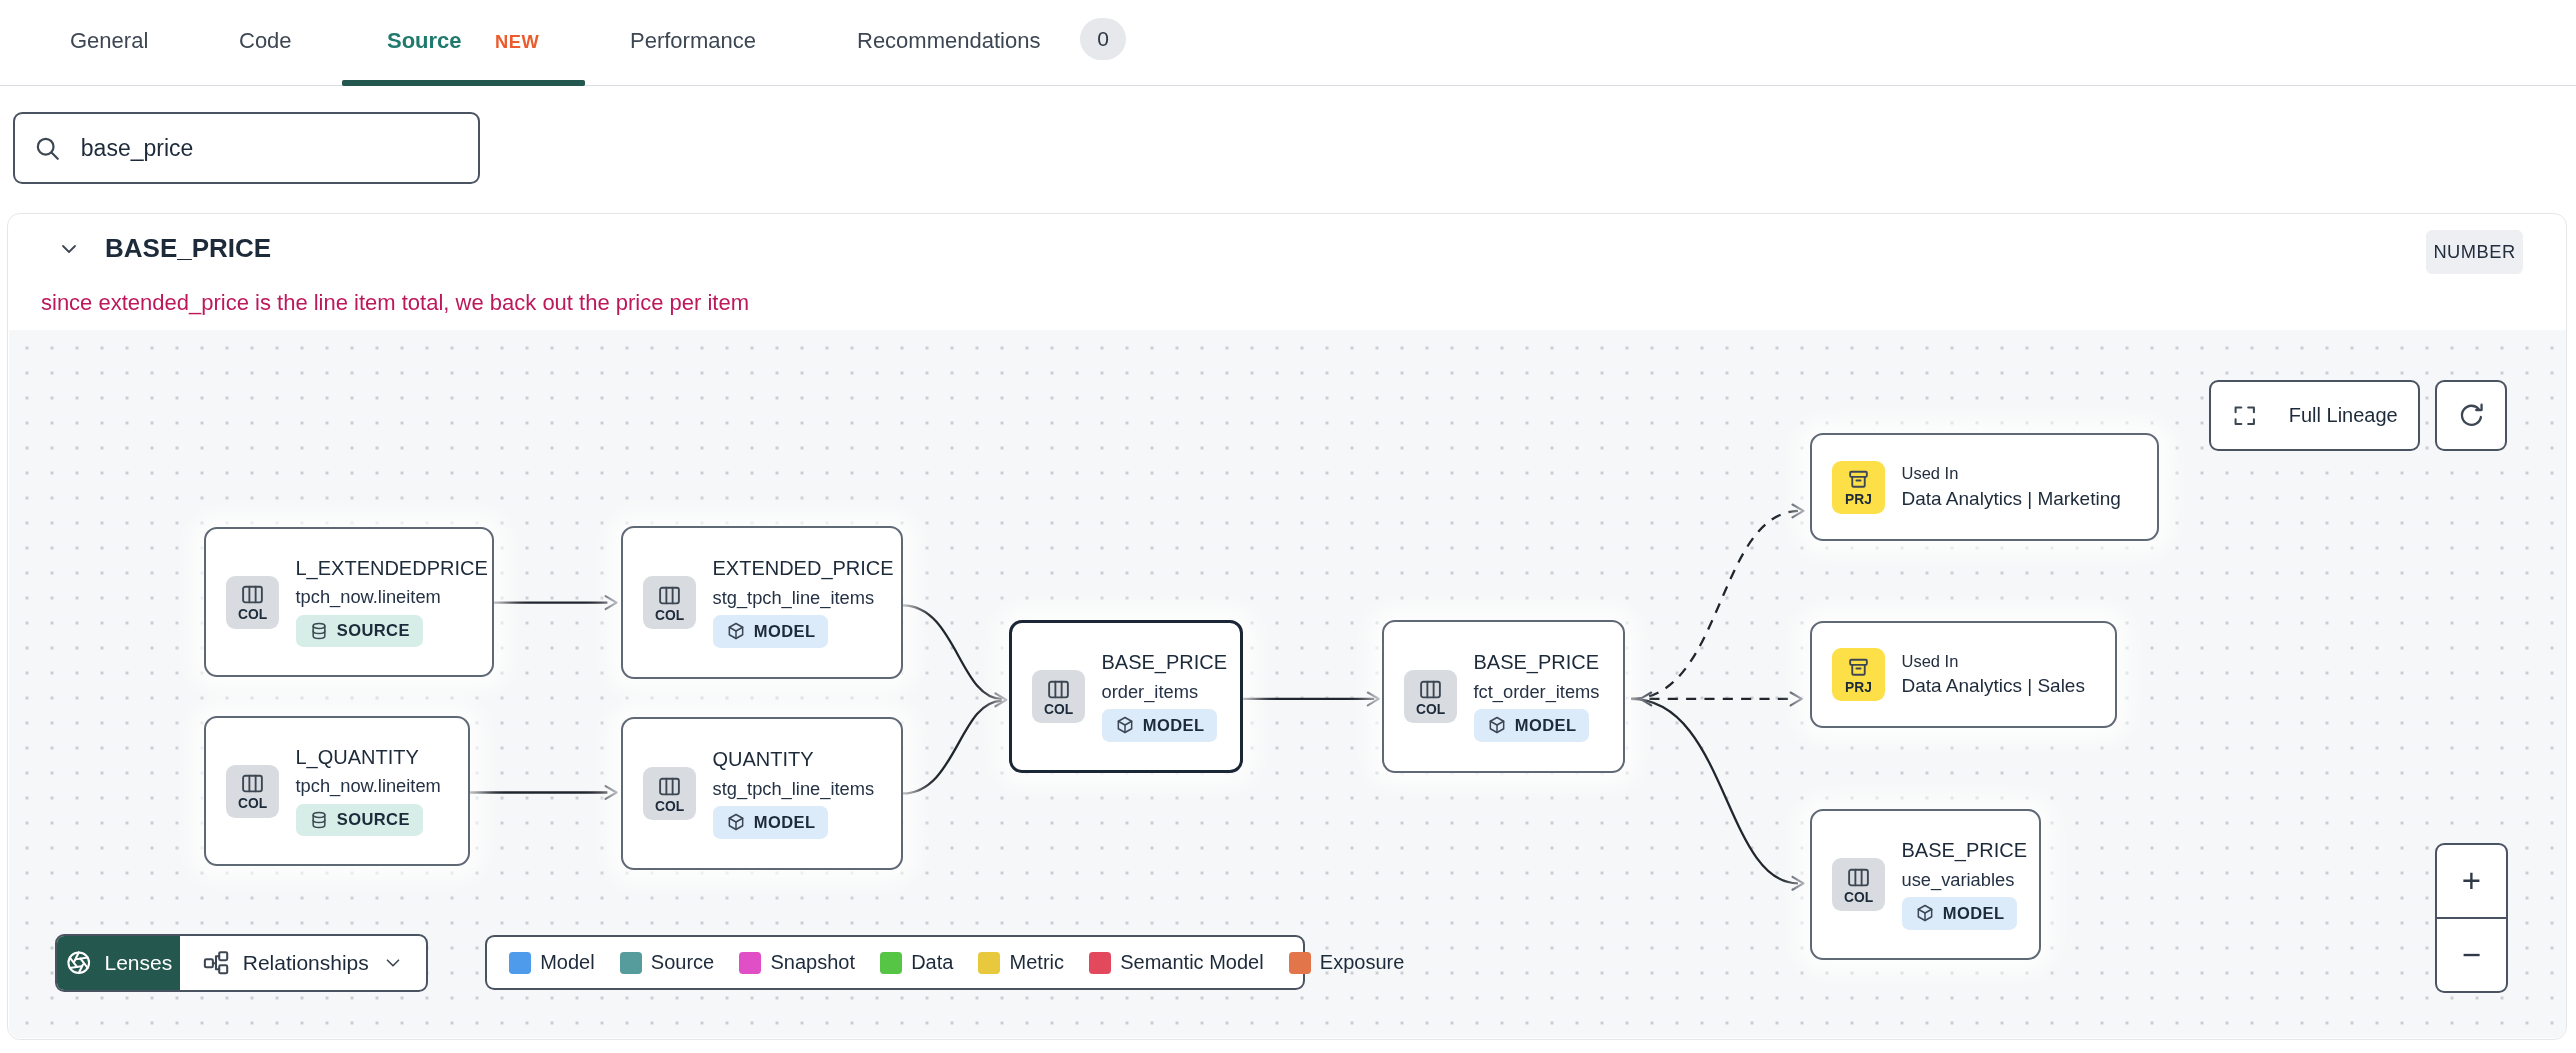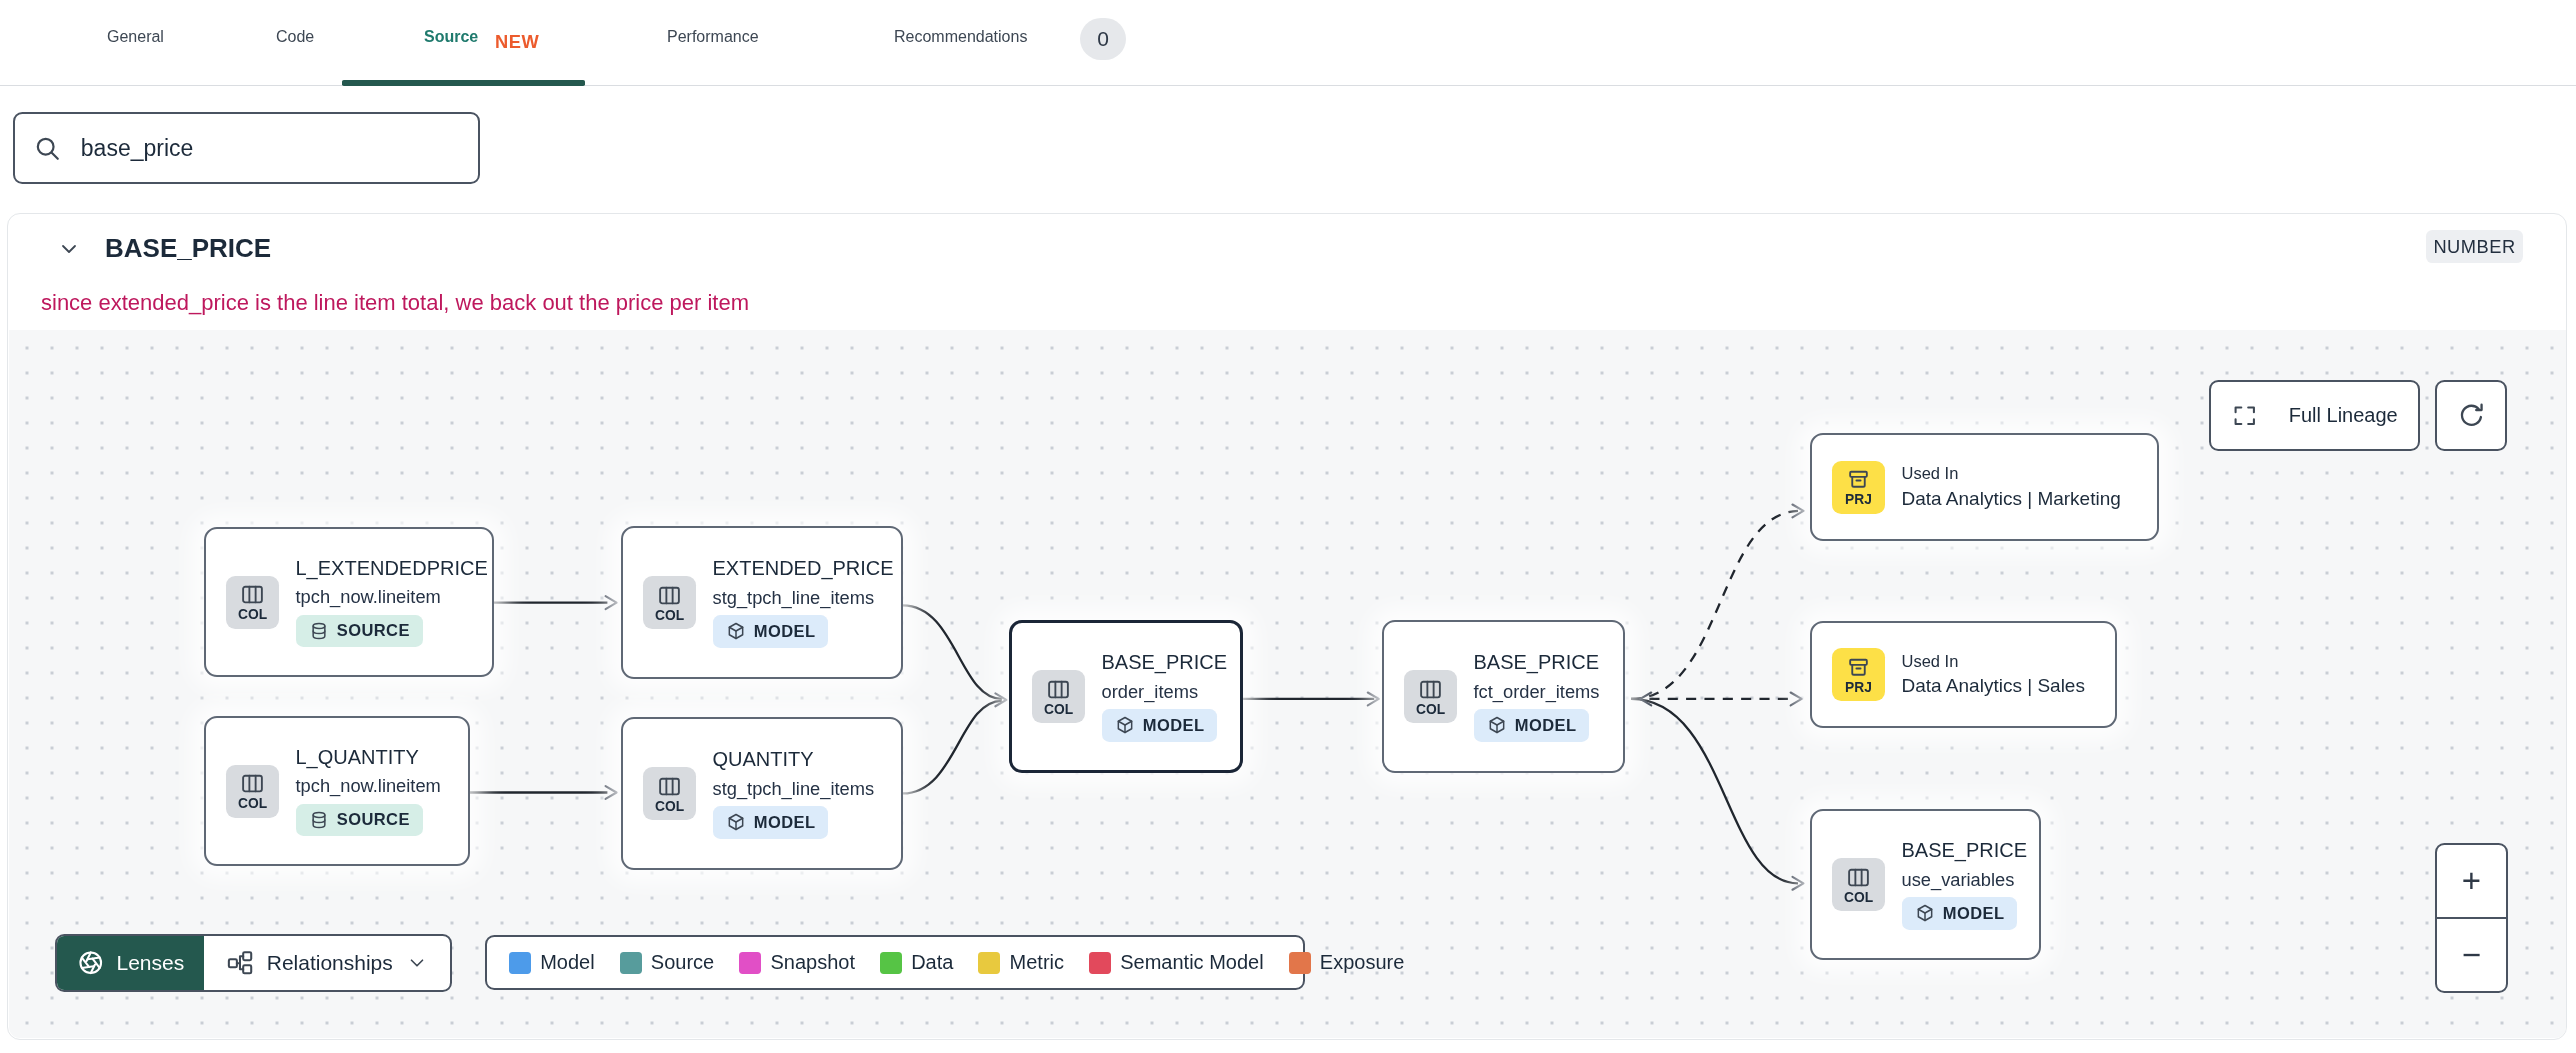--- a/index.html
+++ b/index.html
@@ -1,39 +1,39 @@
 <!DOCTYPE html>
 <html style="font-size:14.7px"><head>
 <meta charset="utf-8">
 <style>
   html,body{margin:0;padding:0;background:#fff;}
   body{width:2576px;height:1053px;overflow:hidden;font-family:"Liberation Sans",sans-serif;color:#1c2a3a;}
   #app{position:relative;width:2576px;height:1053px;}
 
   
   .tabbar{position:absolute;left:0;top:0;width:2576px;height:85px;border-bottom:1.8px solid #dadde1;background:#fff;}
-  .tab{position:absolute;top:27.5px;font-size:16px;font-weight:500;color:#3d4753;cursor:pointer;white-space:nowrap;margin-left:37px;}
+  .tab{position:absolute;top:27.5px;font-size:22px;font-weight:500;color:#3d4753;cursor:pointer;white-space:nowrap;}
   .tab.active{color:#1f7a6d;font-weight:700;}
   .tab-new{position:absolute;top:31px;font-size:18.3px;font-weight:700;color:#ec5b2d;letter-spacing:0.5px;}
   .tab-count{position:absolute;top:18.3px;width:46px;height:42px;border-radius:22px;background:#e6e8eb;
     display:flex;align-items:center;justify-content:center;font-size:21px;color:#2e3846;}
   .tab-underline{position:absolute;left:342px;top:80px;width:243px;height:6.4px;background:#24584e;border-radius:1.8px;}
 
   
   .searchbox{position:absolute;left:13px;top:112px;width:467px;height:72px;border:2.3px solid #4a5361;border-radius:9.2px;
     background:#fff;display:flex;align-items:center;box-sizing:border-box;padding:0 18.3px;gap:16.5px;}
   .searchbox input{border:none;outline:none;font-size:23px;color:#1c2a3a;flex:1;font-family:inherit;background:transparent;}
   .icon{stroke:#3d4753;fill:none;stroke-width:1.8;stroke-linecap:round;stroke-linejoin:round;}
 
   
   .panel{position:absolute;left:7.3px;top:213px;width:2560px;height:827px;border:1.8px solid #e4e7ea;border-radius:13px;
     background:#fff;box-sizing:border-box;}
   .col-chevron{position:absolute;left:57px;top:237px;}
   .col-name{position:absolute;left:105px;top:233px;font-size:26px;font-weight:700;}
-  .type-badge{position:absolute;left:2426px;top:230px;width:97px;height:33px;background:#edeff2;border-radius:6.4px;
+  .type-badge{position:absolute;left:2426px;top:230px;width:97px;height:44px;background:#edeff2;border-radius:6.4px;
     display:flex;align-items:center;justify-content:center;font-size:18.3px;font-weight:500;letter-spacing:0.5px;color:#232f3f;}
   .col-desc{position:absolute;left:41px;top:290px;font-size:22px;color:#be185d;}
 
   
   .canvas{position:absolute;left:9.2px;top:330px;width:2557px;height:708px;background:#f6f7f8;border-radius:0 0 11px 11px;
     background-image:radial-gradient(#c9ced5 1.9px,transparent 1.9px);background-size:25px 25px;background-position:5.5px 5.5px;}
   svg.edges{position:absolute;left:0;top:0;pointer-events:none;}
 
   
   .node{position:absolute;background:#fff;border:2.3px solid #5f6875;border-radius:13px;box-sizing:border-box;
@@ -60,21 +60,21 @@
   .full-lineage{left:2209px;top:380px;width:211px;height:71px;gap:30px;font-size:20px;font-weight:500;color:#1c2a3a;}
   .refresh-btn{left:2435px;top:380px;width:72px;height:71px;}
   .zoomctl{position:absolute;left:2435px;top:843px;width:73px;height:150px;border:2.3px solid #4a5361;border-radius:9.2px;
     background:#fff;box-sizing:border-box;display:flex;flex-direction:column;}
   .zoomctl .zbtn{flex:1;display:flex;align-items:center;justify-content:center;font-size:33px;color:#2e3846;cursor:pointer;}
   .zoomctl .zbtn + .zbtn{border-top:2.3px solid #4a5361;}
 
   
   .lenses-ctl{position:absolute;left:55px;top:934px;height:58px;border:2.3px solid #4a5361;border-radius:9.2px;
     background:#fff;display:flex;overflow:hidden;box-sizing:border-box;}
-  .lenses-seg{background:#24584e;color:#fff;display:flex;align-items:center;gap:12px;padding:0 20px;
+  .lenses-seg{background:#24584e;color:#fff;display:flex;align-items:center;gap:12px;padding:0 8px;
     font-size:21px;font-weight:500;cursor:pointer;}
   .rel-seg{display:flex;align-items:center;gap:13px;padding:0 22px;font-size:21px;font-weight:500;color:#1c2a3a;cursor:pointer;}
   .legend{position:absolute;left:485px;top:935px;width:820px;height:55px;border:2.3px solid #4a5361;border-radius:9.2px;
     background:#fff;box-sizing:border-box;display:flex;align-items:center;padding:0 22px;gap:25px;}
   .legend-item{display:flex;align-items:center;gap:9.2px;font-size:20px;color:#1c2a3a;white-space:nowrap;}
   .swatch{width:22px;height:22px;border-radius:3.7px;flex:none;}
 </style>
 </head>
 <body>
 

